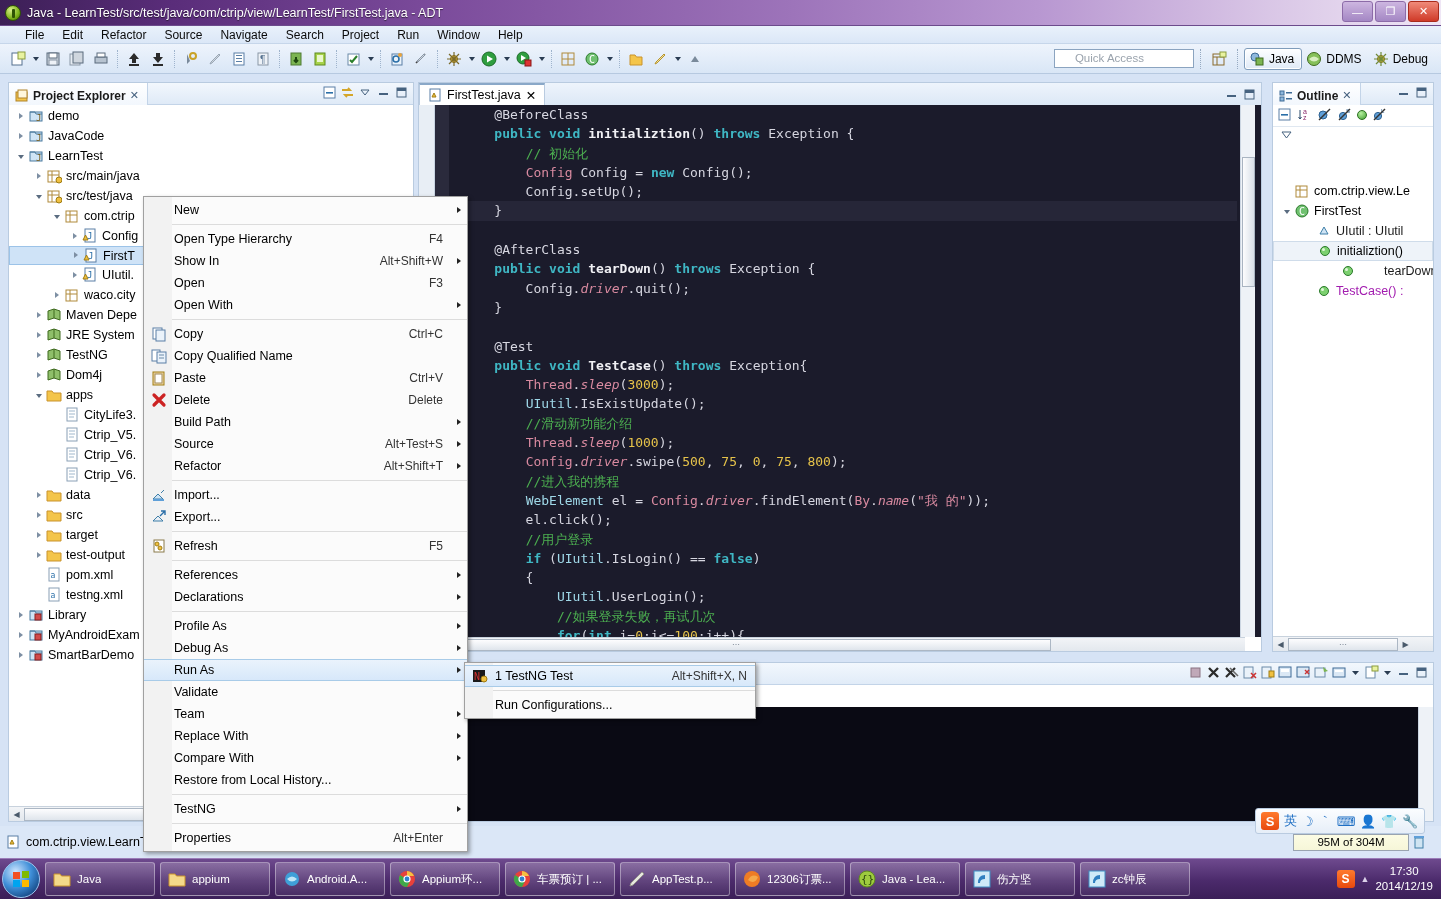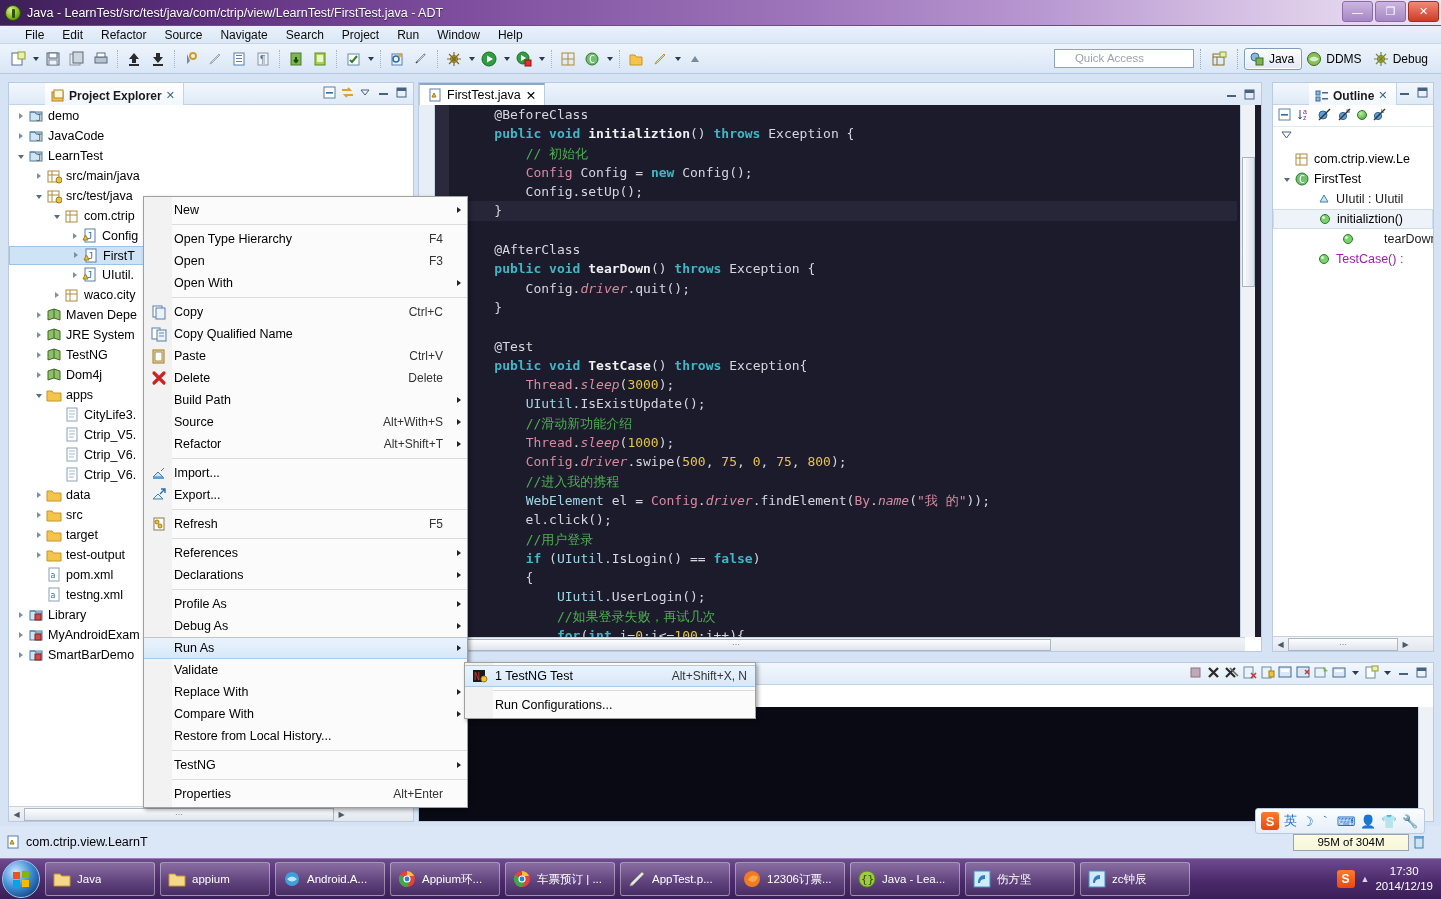--- a/index.html
+++ b/index.html
@@ -79,21 +79,20 @@
   .panel { position:absolute; background:#fff; border:1px solid #b9cbe0; }
   .panel-tabbar {
     height:22px; background:linear-gradient(#f2f7fd,#dfeaf7);
     display:flex; align-items:center; position:relative;
     border-bottom:1px solid #c3d4e8;
   }
   .panel-tab {
     display:flex; align-items:center; gap:4px; height:22px; padding:4px 8px 0 6px;
     background:linear-gradient(#ffffff,#f2f7fd); font-size:12px; font-weight:bold; color:#1a1a1a;
     border-right:1px solid #c3d4e8;
-    margin-left:36px;
   }
   .panel-tab .xmark { font-size:11px; color:#46627f; font-weight:normal; }
   .panel-tools { margin-left:auto; display:flex; align-items:center; gap:3px; padding-right:4px; }
 
   
   #project-explorer { left:8px; top:82px; width:406px; height:740px; }
   .tree { position:absolute; left:0; top:23px; right:0; bottom:16px; overflow:hidden; background:#fff; }
   .tnode { display:flex; align-items:center; height:20px; font-size:12.5px; white-space:nowrap; }
   .tnode.sel { background:#cfe3f7; border:1px solid #9cc3e8; height:19px; }
   .arrow { width:13px; height:13px; flex:0 0 auto; position:relative; }
@@ -799,21 +798,21 @@
             <text x="9" y="6" font-size="6" fill="#2b5f8f">L</text>
             <path d="M2 13 L13 2" stroke="#333" stroke-width="1.4"></path>
           </svg></span>
     </div>
     <div class="ol-tools2">
       <span><svg width="15" height="12">
             <path d="M3 3 L12 3 L7.5 9 Z" fill="none" stroke="#46627f"></path>
           </svg></span>
     </div>
     <div class="ol-body" id="ol-body">
-        <div class="ol-row" style="padding-left: 8px;">
+        <div class="ol-row" style="padding-left: 8px; margin-top: 32px;">
           <span class="arrow"></span>
           <span class="ico"><svg width="16" height="16">
               <rect x="2" y="3" width="11" height="11" fill="none" stroke="#b08a3a"></rect>
               <path d="M2 7 H13 M6 3 V14" stroke="#b08a3a"></path>
             </svg></span>
           <span>com.ctrip.view.Le</span>
         </div>
         <div class="ol-row" style="padding-left: 8px;">
           <span class="arrow open"></span>
           <span class="ico"><svg width="16" height="16">
@@ -991,20 +990,26 @@
       </div>
       <div class="cm-sep"></div>
       <div class="cm-item">
         <span class="cm-ic"></span>
         <span class="cm-lbl">Open Type Hierarchy</span>
         <span class="cm-acc">F4</span>
         <span style="width: 16px;"></span>
       </div>
       <div class="cm-item">
         <span class="cm-ic"></span>
+        <span class="cm-lbl">Show In</span>
+        <span class="cm-acc">Alt+Shift+W</span>
+        <span class="cm-arr"></span>
+      </div>
+      <div class="cm-item">
+        <span class="cm-ic"></span>
         <span class="cm-lbl">Open</span>
         <span class="cm-acc">F3</span>
         <span style="width: 16px;"></span>
       </div>
       <div class="cm-item">
         <span class="cm-ic"></span>
         <span class="cm-lbl">Open With</span>
         <span class="cm-acc"></span>
         <span class="cm-arr"></span>
       </div>
@@ -1055,21 +1060,21 @@
       </div>
       <div class="cm-item">
         <span class="cm-ic"></span>
         <span class="cm-lbl">Build Path</span>
         <span class="cm-acc"></span>
         <span class="cm-arr"></span>
       </div>
       <div class="cm-item">
         <span class="cm-ic"></span>
         <span class="cm-lbl">Source</span>
-        <span class="cm-acc">Alt+With+S</span>
+        <span class="cm-acc">Alt+Test+S</span>
         <span class="cm-arr"></span>
       </div>
       <div class="cm-item">
         <span class="cm-ic"></span>
         <span class="cm-lbl">Refactor</span>
         <span class="cm-acc">Alt+Shift+T</span>
         <span class="cm-arr"></span>
       </div>
       <div class="cm-sep"></div>
       <div class="cm-item">
@@ -1138,20 +1143,26 @@
         <span class="cm-ic"></span>
         <span class="cm-lbl">Run As</span>
         <span class="cm-acc"></span>
         <span class="cm-arr"></span>
       </div>
       <div class="cm-item">
         <span class="cm-ic"></span>
         <span class="cm-lbl">Validate</span>
         <span class="cm-acc"></span>
         <span style="width: 16px;"></span>
+      </div>
+      <div class="cm-item">
+        <span class="cm-ic"></span>
+        <span class="cm-lbl">Team</span>
+        <span class="cm-acc"></span>
+        <span class="cm-arr"></span>
       </div>
       <div class="cm-item">
         <span class="cm-ic"></span>
         <span class="cm-lbl">Replace With</span>
         <span class="cm-acc"></span>
         <span class="cm-arr"></span>
       </div>
       <div class="cm-item">
         <span class="cm-ic"></span>
         <span class="cm-lbl">Compare With</span>

